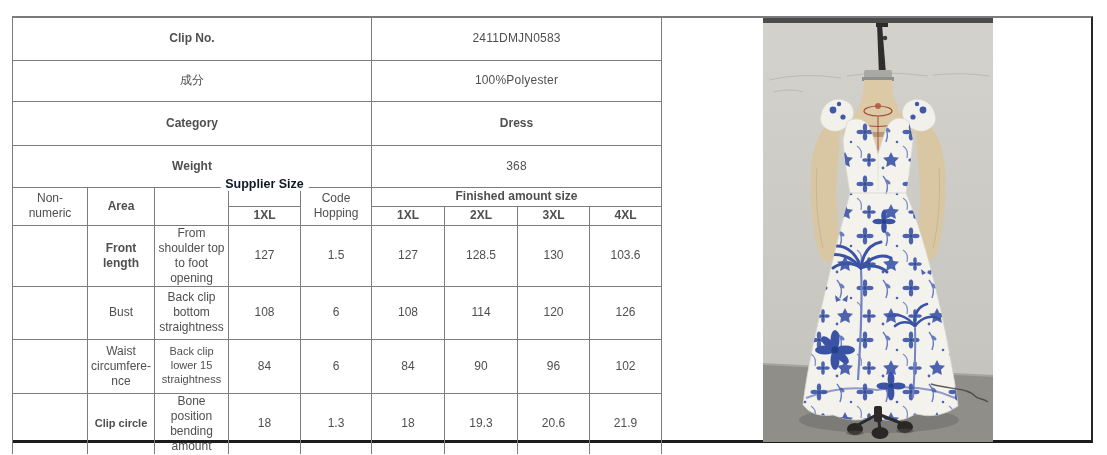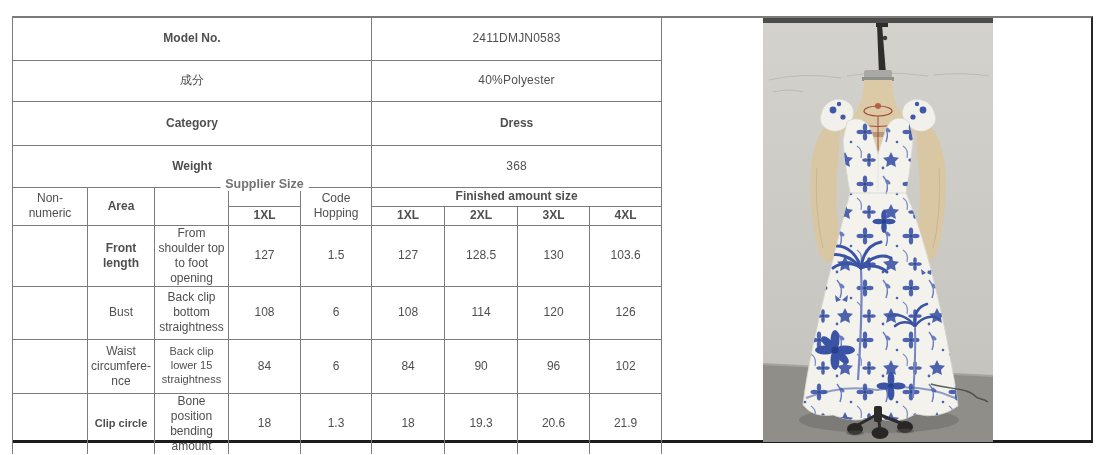--- a/index.html
+++ b/index.html
@@ -46,21 +46,21 @@
   .hdr-small { color:#2e2e2e; font-size:9.5px; line-height:1.2;margin-top:11px; }
   .hdr-area  { font-weight:bold; color:#1b1b1b; font-size:12.5px; }
   .hdr-hop   { color:#9b9b9b; font-size:10px; line-height:1.25; }
   .hdr-fin   { font-weight:bold; color:#111; font-size:12px; }
   .hdr-size  { font-weight:bold; color:#1f1f1f; font-size:10.5px; }
 
   .supplier-cell { position:relative; }
   .supplier-overlay {
     position:absolute; left:50%; top:-11px; transform:translateX(-50%);
     background:#fff; padding:1px 5px 0 5px; z-index:6;
-    font-weight:bold; color:#737373; font-size:12.5px; white-space:nowrap; line-height:1.1;
+    font-weight:bold; color:#0f172a; font-size:12.5px; white-space:nowrap; line-height:1.1;
   }
 
   .area-bold   { font-weight:bold; color:#161616; font-size:12px; }
   .area-gray-lg{ color:#a0a0a0; font-size:14.5px; }
   .area-gray-sm{ color:#9d9d9d; font-size:9.5px; line-height:1.3; }
   .m-light     { color:#b2b2b2; font-size:9.5px; line-height:1.35;margin-top:31px; }
   .m-bold      { font-weight:normal; color:#141414; font-size:10.5px; line-height:1.25; }
   .m-gray      { color:#9d9d9d; font-size:9.5px; line-height:1.3; }
   .num         { color:#585858; font-size:12px; }
 
@@ -91,26 +91,26 @@
         <col style="width:72px">
           <col style="width:71px">
           <col style="width:73px">
         <col style="width:73px">
           <col style="width:72px">
           <col style="width:72px">
       </colgroup>
 
       <tbody>
           <tr class="r-info1">
-        <td colspan="5" class="lbl-bold">Model No.</td>
+        <td colspan="5" class="lbl-bold">Clip No.</td>
         <td colspan="4" class="val">2411DMJN0583</td>
       </tr>
       <tr class="r-info2">
         <td colspan="5" class="cjk">成分</td>
-        <td colspan="4" class="val">40%Polyester</td>
+        <td colspan="4" class="val">100%Polyester</td>
       </tr>
       <tr class="r-info3">
         <td colspan="5" class="lbl-bold" style="font-size:12px">Category</td>
         <td colspan="4" class="val-bold">Dress</td>
       </tr>
       <tr class="r-info4">
         <td colspan="5" class="lbl-bold">Weight</td>
         <td colspan="4" class="val">368</td>
       </tr>
 

